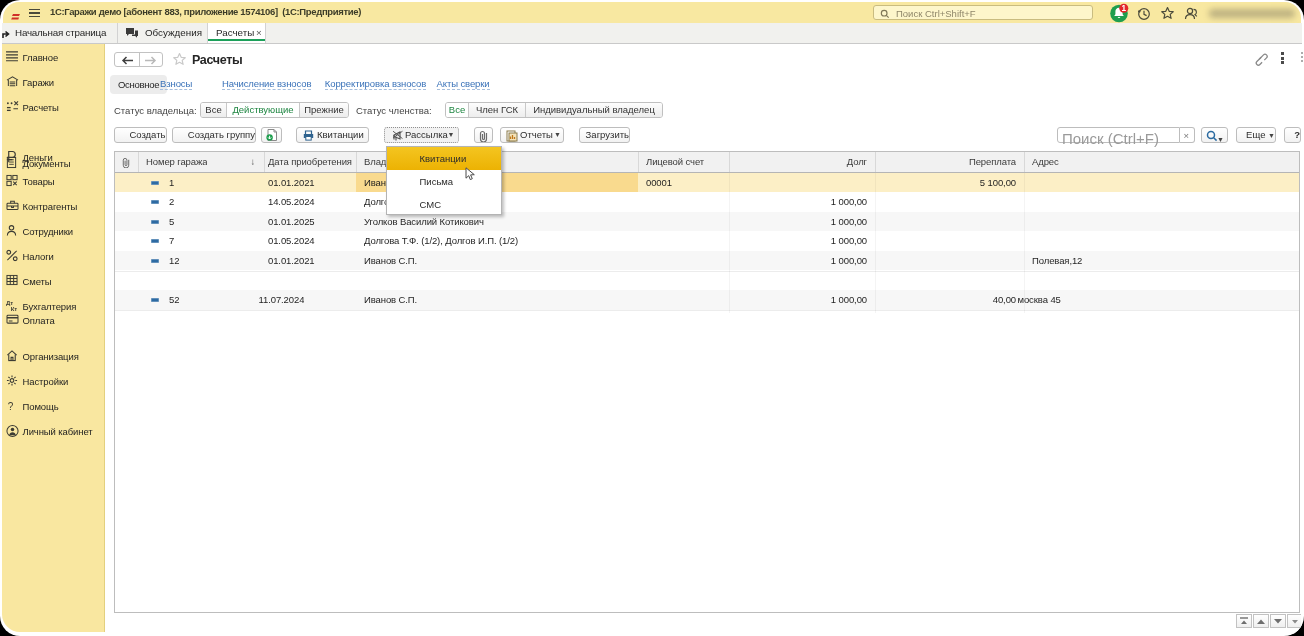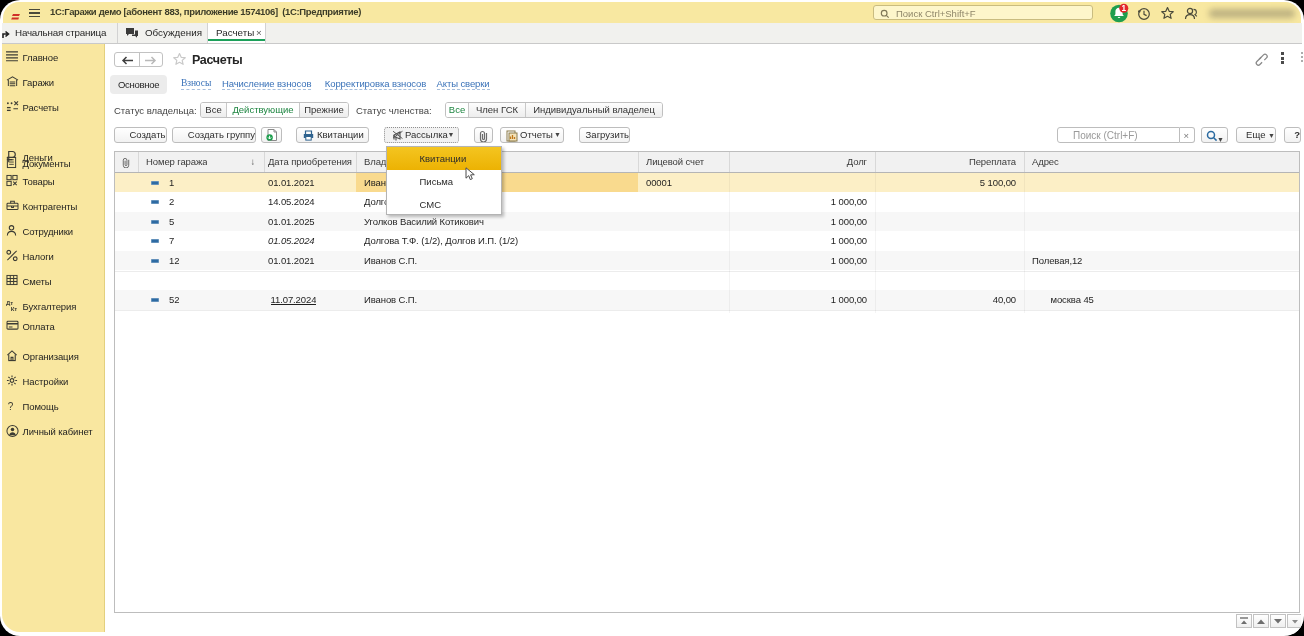--- a/index.html
+++ b/index.html
@@ -256,21 +256,21 @@
         <span class="ic">
           <svg width="13" height="12" viewBox="0 0 14 13">
             <g fill="#3c3c34" font-family="Liberation Sans,sans-serif">
               <text x="0" y="6" font-size="6.5" font-weight="bold">Дт</text>
               <text x="5" y="12.5" font-size="6.5" font-weight="bold">Кт</text>
             </g>
           </svg>
         </span>
         <span class="txt">Бухгалтерия</span>
       </div>
-      <div class="mi" style="top:270px;">
+      <div class="mi" style="top:264px;">
         <span class="ic">
           <svg width="13" height="11" viewBox="0 0 14 12">
             <g fill="none" stroke="#3c3c34" stroke-width="1.1">
               <rect x="1" y="2" width="12" height="8.5" rx="1"></rect>
               <path d="M1 4.6 h12" stroke-width="1.6"></path>
               <path d="M3 8.3 h4"></path>
             </g>
           </svg>
         </span>
         <span class="txt">Оплата</span>
@@ -347,21 +347,21 @@
       <div style="width:3px;height:3px;background:#4a4a4a;margin-bottom:1.5px;"></div>
       <div style="width:3px;height:3px;background:#4a4a4a;"></div>
     </div>
     <div class="abs" style="left:1196px;top:8px;width:2px;height:12px;opacity:.45;">
       <div style="width:2px;height:2px;background:#4a4a4a;margin-bottom:2px;"></div>
       <div style="width:2px;height:2px;background:#4a4a4a;margin-bottom:2px;"></div>
       <div style="width:2px;height:2px;background:#4a4a4a;"></div>
     </div>
 
     <div class="chip">Основное</div>
-    <div class="navlink" style="left:76px;font-family:Liberation Serif, serif;">Взносы</div>
+    <div class="navlink" style="left:55px;">Взносы</div>
     <div class="navlink" style="left:116.9px;">Начисление взносов</div>
     <div class="navlink" style="left:219.8px;">Корректировка взносов</div>
     <div class="navlink" style="left:331.5px;">Акты сверки</div>
 
     <div class="flabel" style="left:9px;top:61px;">Статус владельца:</div>
     <div class="tumbler" style="left:95px;top:58px;">
       <div style="width:26px;">Все</div>
         <div class="on" style="width:73px;">Действующие</div>
         <div style="width:48px;">Прежние</div>
     </div>
@@ -410,21 +410,21 @@
       <svg style="position:absolute;left:5px;top:2.5px" width="12" height="12" viewBox="0 0 12 12">
           <rect x="1" y="1" width="8" height="10" fill="#fff" stroke="#8a7a4a" stroke-width="1"></rect>
           <rect x="3" y="3" width="8" height="8" fill="#f3e2b8" stroke="#8a7a4a" stroke-width="1"></rect>
           <path d="M4.5 9 L4.5 6.5 M6.5 9 L6.5 5 M8.5 9 L8.5 7" stroke="#c07818" stroke-width="1.3"></path>
         </svg>
       <span class="btxt" style="left:19px;">Отчеты</span>
       <span class="btxt" style="left:53px;font-size:7px;color:#444;">▼</span>
     </div>
     <div class="tbtn" style="left:474px;width:51px;">Загрузить</div>
     <div class="tbsearch" style="left:952px;width:123px;border-radius:3px 0 0 3px;">
-      <span style="position:absolute;left:15px;top:2px;font-size:10px;color:#9a9a9a;">Поиск (Ctrl+F)</span>
+      <span style="position:absolute;left:4px;top:2px;font-size:15px;color:#9a9a9a;">Поиск (Ctrl+F)</span>
     </div>
     <div class="tbsearch" style="left:1074.5px;width:15px;border-left:none;border-radius:0 3px 3px 0;">
       <span style="position:absolute;left:4px;top:2px;font-size:9.5px;color:#777;">×</span>
     </div>
     <div class="tbtn" style="left:1096px;width:27px;">
       <svg style="position:absolute;left:4px;top:2.5px" width="12" height="12" viewBox="0 0 12 12">
           <circle cx="5" cy="5" r="3.5" fill="none" stroke="#2a6aa0" stroke-width="1.5"></circle>
           <line x1="7.7" y1="7.7" x2="10.6" y2="10.6" stroke="#2a6aa0" stroke-width="1.5"></line>
         </svg>
       <span style="position:absolute;right:3px;top:5px;font-size:7px;color:#444;">▼</span>
@@ -482,21 +482,21 @@
           <div class="cell" style="left:249.5px;width:270px;">Уголков Василий Котикович</div>
           <div class="cell" style="left:531.5px;"></div>
           <div class="cell num" style="left:614.5px;width:138px;">1 000,00</div>
           <div class="cell num" style="left:760.5px;width:141px;"></div>
           <div class="cell" style="left:917.5px;"></div>
         </div>
         <div class="rowsep" style="top:79.30000000000001px;"></div>
         <div class="row" style="top:79.30000000000001px;background:#fff;">
           <div class="dash"></div>
           <div class="cell" style="left:54.5px;">7</div>
-          <div class="cell" style="left:153.5px;font-style:italic;">01.05.2024</div>
+          <div class="cell" style="left:153.5px;">01.05.2024</div>
           <div class="cell" style="left:249.5px;width:270px;">Долгова Т.Ф. (1/2), Долгов И.П. (1/2)</div>
           <div class="cell" style="left:531.5px;"></div>
           <div class="cell num" style="left:614.5px;width:138px;">1 000,00</div>
           <div class="cell num" style="left:760.5px;width:141px;"></div>
           <div class="cell" style="left:917.5px;"></div>
         </div>
         <div class="rowsep" style="top:98.9px;"></div>
         <div class="row" style="top:98.9px;background:#f7f7f7;">
           <div class="dash"></div>
           <div class="cell" style="left:54.5px;">12</div>
@@ -505,26 +505,26 @@
           <div class="cell" style="left:531.5px;"></div>
           <div class="cell num" style="left:614.5px;width:138px;">1 000,00</div>
           <div class="cell num" style="left:760.5px;width:141px;"></div>
           <div class="cell" style="left:917.5px;">Полевая,12</div>
         </div>
         <div class="rowsep" style="top:118.5px;"></div>
         <div class="rowsep" style="top:138.1px;"></div>
         <div class="row" style="top:138.10000000000002px;background:#f7f7f7;">
           <div class="dash"></div>
           <div class="cell" style="left:54.5px;">52</div>
-          <div class="cell" style="left:156px;text-decoration:underline;">11.07.2024</div>
+          <div class="cell" style="left:144px;">11.07.2024</div>
           <div class="cell" style="left:249.5px;width:270px;">Иванов С.П.</div>
           <div class="cell" style="left:531.5px;"></div>
           <div class="cell num" style="left:614.5px;width:138px;">1 000,00</div>
           <div class="cell num" style="left:760.5px;width:141px;">40,00</div>
-          <div class="cell" style="left:936px;">москва 45</div>
+          <div class="cell" style="left:903px;">москва 45</div>
         </div>
         <div class="rowsep" style="top:157.70000000000002px;"></div>
         <div style="position:absolute;left:614.5px;top:20.5px;width:1px;height:140px;background:rgba(0,0,0,0.045);"></div>
         <div style="position:absolute;left:760.5px;top:20.5px;width:1px;height:140px;background:rgba(0,0,0,0.045);"></div>
         <div style="position:absolute;left:909.5px;top:20.5px;width:1px;height:140px;background:rgba(0,0,0,0.045);"></div>
       </div>
 
     <div class="pbtn" style="left:1131px;">
       <svg style="margin:2px auto" width="10" height="8" viewBox="0 0 10 8">
           <path d="M1 1 L9 1" fill="none" stroke="#6e6e6e" stroke-width="1.4"></path>

